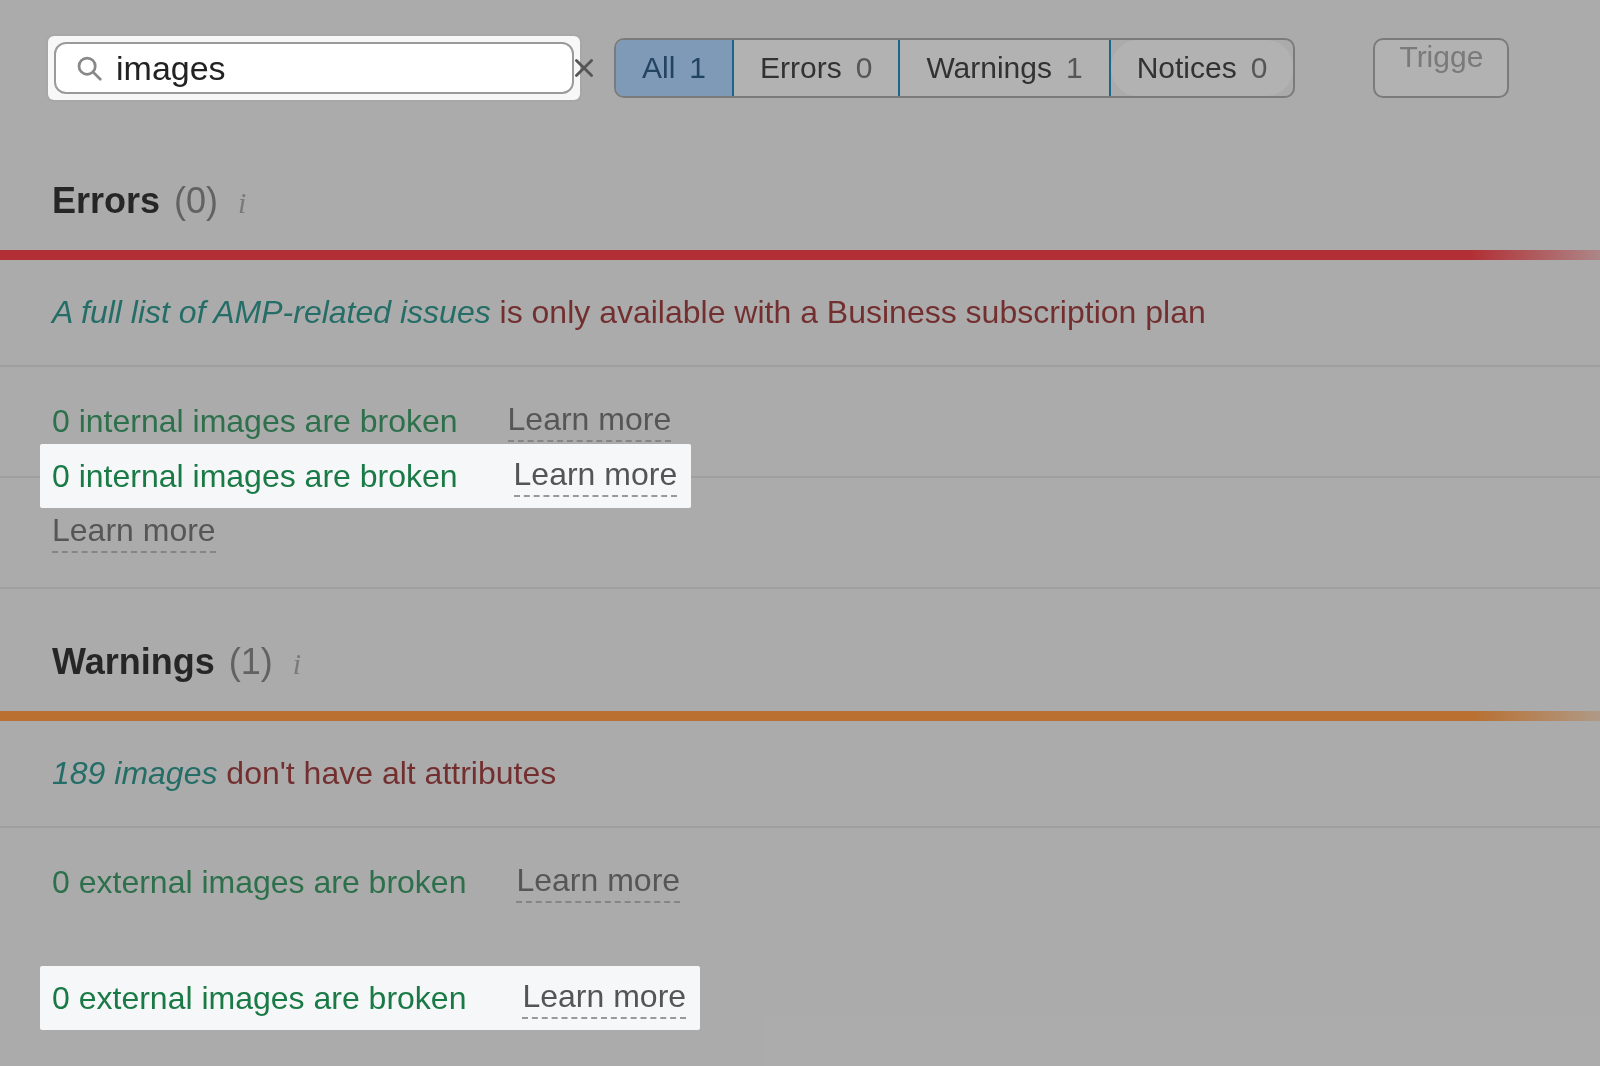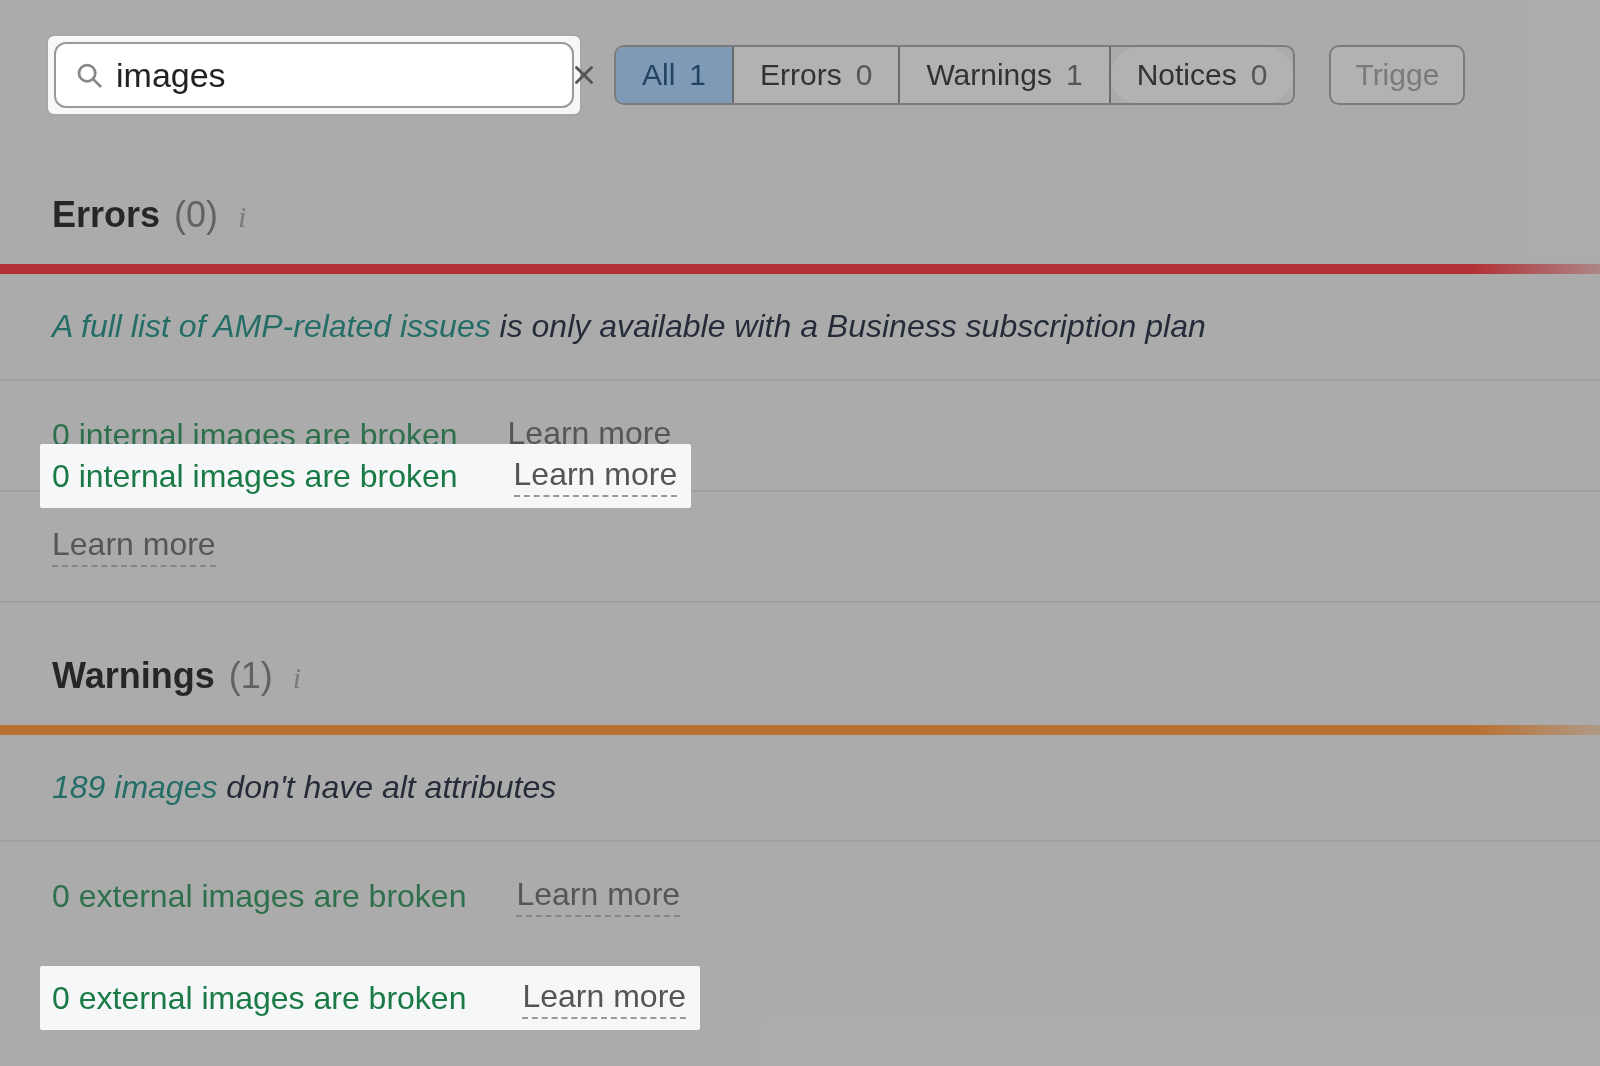--- a/index.html
+++ b/index.html
@@ -29,21 +29,21 @@
     z-index: 10;
     background: #f7f7f8;
     padding: 6px;
     border-radius: 6px;
     box-shadow: 0 0 0 2px rgba(0,0,0,0.02);
   }
   .search {
     display: flex;
     align-items: center;
     width: 520px;
-    height: 66px;
+    height: 52px;
     background: #fff;
     border: 2px solid #9a9a9a;
     border-radius: 12px;
     padding: 0 18px;
   }
   .search svg.mag { width: 30px; height: 30px; flex: none; }
   .search input {
     flex: 1;
     border: none;
     outline: none;
@@ -64,43 +64,43 @@
     border: 2px solid #8a8a8a;
     border-radius: 10px;
     overflow: hidden;
     height: 60px;
   }
   .filter {
     display: flex;
     align-items: center;
     padding: 0 26px;
     font-size: 30px;
-    border-right: 2px solid #737373;
+    border-right: 2px solid #0369a1;
     cursor: pointer;
     background: #d8d8d8;
     gap: 14px;
   }
   .filter:last-child { border-right: none; border-radius: 27px; }
   .filter.active { background: #8fb6de; color: #1a1a1a; }
   .filter .label { color: #222; }
   .filter .count { color: #555; }
   .filter.active .label { color: #0b3a66; font-weight: 500; }
   .filter.active .count { color: #0b3a66; }
 
   .trigger-btn {
     display: flex;
-    align-items: center;
     height: 60px;
     padding: 0 24px;
     border: 2px solid #8a8a8a;
     border-radius: 10px;
     background: #d8d8d8;
     font-size: 30px;
     color: #888;
     cursor: pointer;
+    margin-left: 44px;
   }
 
   
   .section-head {
     display: flex;
     align-items: baseline;
     gap: 14px;
     padding: 80px 52px 28px 52px;
     font-size: 36px;
   }
@@ -123,21 +123,21 @@
     align-items: center;
     padding: 34px 52px;
     border-bottom: 2px solid #bdbdbd;
     font-size: 32px;
     gap: 50px;
   }
   .row:last-of-type { border-bottom: none; }
   .row .main { display: inline; }
   .row .link { color: #0f766e; cursor: pointer; font-style: italic; }
   .row .green { color: #1a7a46; }
-  .row .plain { color: #0f172a; font-style: italic; }
+  .row .plain { color: #7f1d1d; }
   .row .learn { color: #555; border-bottom: 2px dashed #999; cursor: pointer; padding-bottom: 2px; }
 
   
   .highlight-strip {
     position: absolute;
     background: #f5f7f8;
     z-index: 10;
     display: flex;
     align-items: center;
     padding: 0 14px 0 12px;

